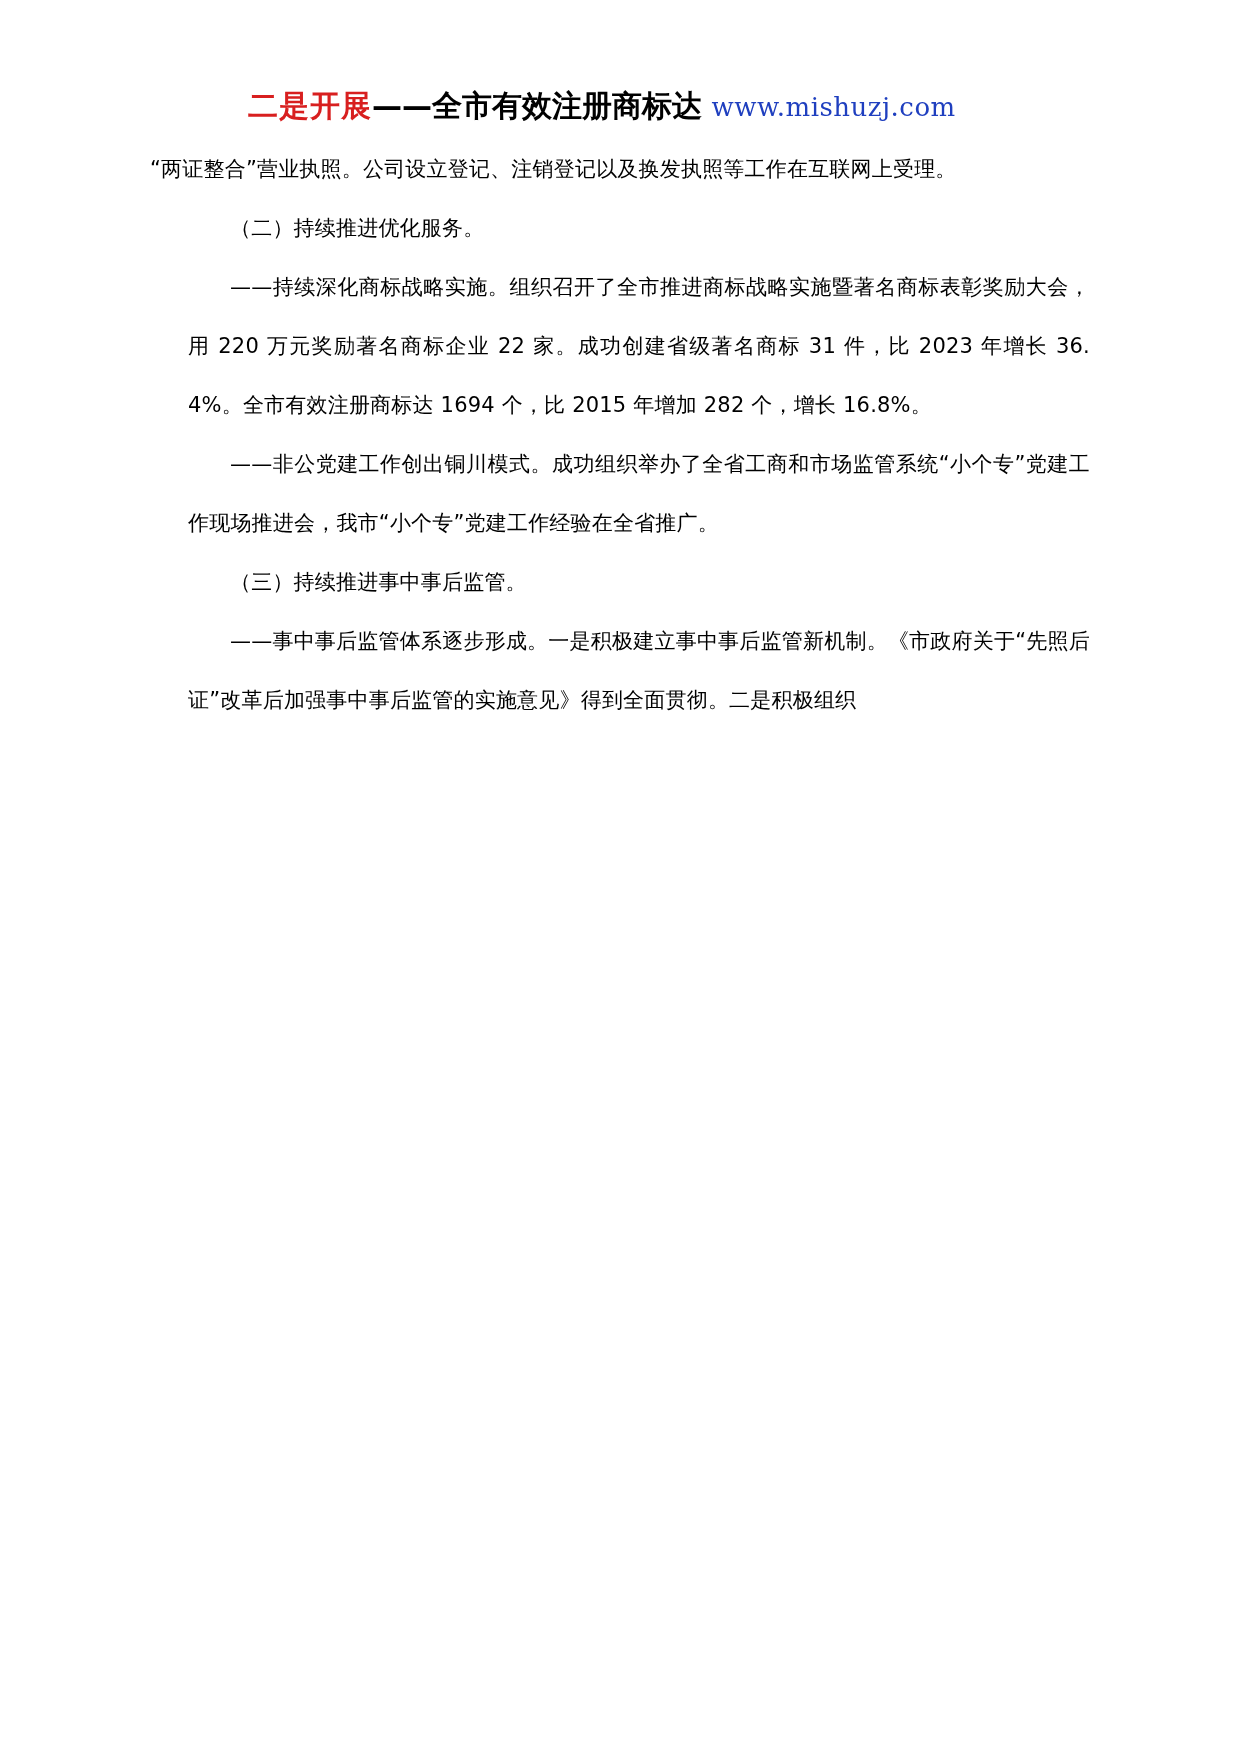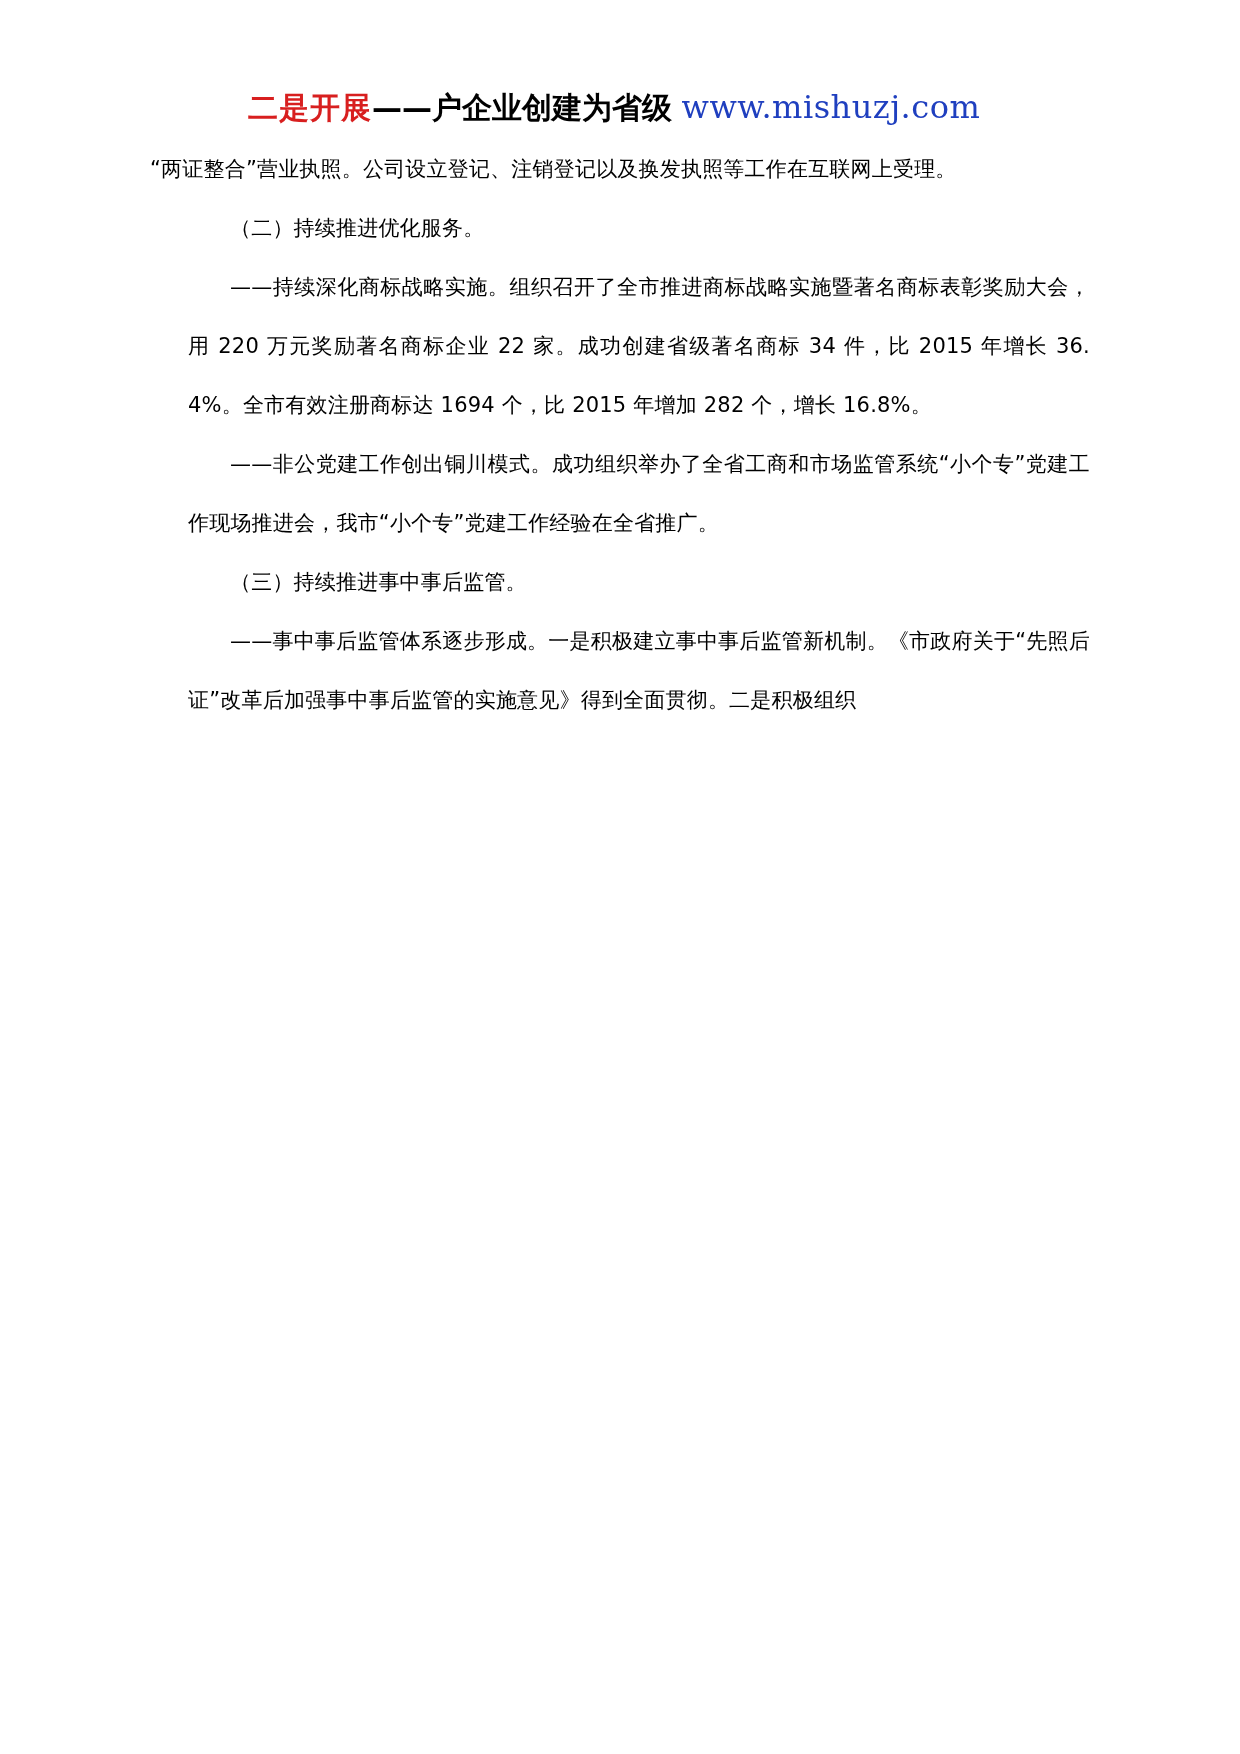--- a/index.html
+++ b/index.html
@@ -36,21 +36,21 @@
     font-weight: bold;
     letter-spacing: 1px;
   }
   .header .tagline {
     color: #000000;
     font-weight: bold;
   }
   .header .url {
     color: #1f3fbf;
     font-family: "DejaVu Serif", "Liberation Serif", serif;
-    font-size: 32px;
+    font-size: 26px;
     letter-spacing: 0.5px;
   }
   .content {
     position: absolute;
     top: 140px;
     left: 150px;
     width: 940px;
   }
   p.para {
     margin: 0;
@@ -65,25 +65,25 @@
     text-indent: 2em;
     margin-left: 38px;
   }
 </style>
 </head>
 <body>
 
 <div class="page">
 
   <div class="header">
-    <span class="brand">二是开展</span><span class="tagline">——户企业创建为省级</span> <span class="url">www.mishuzj.com</span>
+    <span class="brand">二是开展</span><span class="tagline">——全市有效注册商标达</span> <span class="url">www.mishuzj.com</span>
   </div>
 
   <div class="content">
     <p class="para">“两证整合”营业执照。公司设立登记、注销登记以及换发执照等工作在互联网上受理。</p>
     <p class="para indent">（二）持续推进优化服务。</p>
-    <p class="para indent">——持续深化商标战略实施。组织召开了全市推进商标战略实施暨著名商标表彰奖励大会，用 220 万元奖励著名商标企业 22 家。成功创建省级著名商标 34 件，比 2015 年增长 36.4%。全市有效注册商标达 1694 个，比 2015 年增加 282 个，增长 16.8%。</p>
+    <p class="para indent">——持续深化商标战略实施。组织召开了全市推进商标战略实施暨著名商标表彰奖励大会，用 220 万元奖励著名商标企业 22 家。成功创建省级著名商标 31 件，比 2023 年增长 36.4%。全市有效注册商标达 1694 个，比 2015 年增加 282 个，增长 16.8%。</p>
     <p class="para indent">——非公党建工作创出铜川模式。成功组织举办了全省工商和市场监管系统“小个专”党建工作现场推进会，我市“小个专”党建工作经验在全省推广。</p>
     <p class="para indent">（三）持续推进事中事后监管。</p>
     <p class="para indent">——事中事后监管体系逐步形成。一是积极建立事中事后监管新机制。《市政府关于“先照后证”改革后加强事中事后监管的实施意见》得到全面贯彻。二是积极组织</p>
   </div>
 
 </div>
 
 </body></html>

